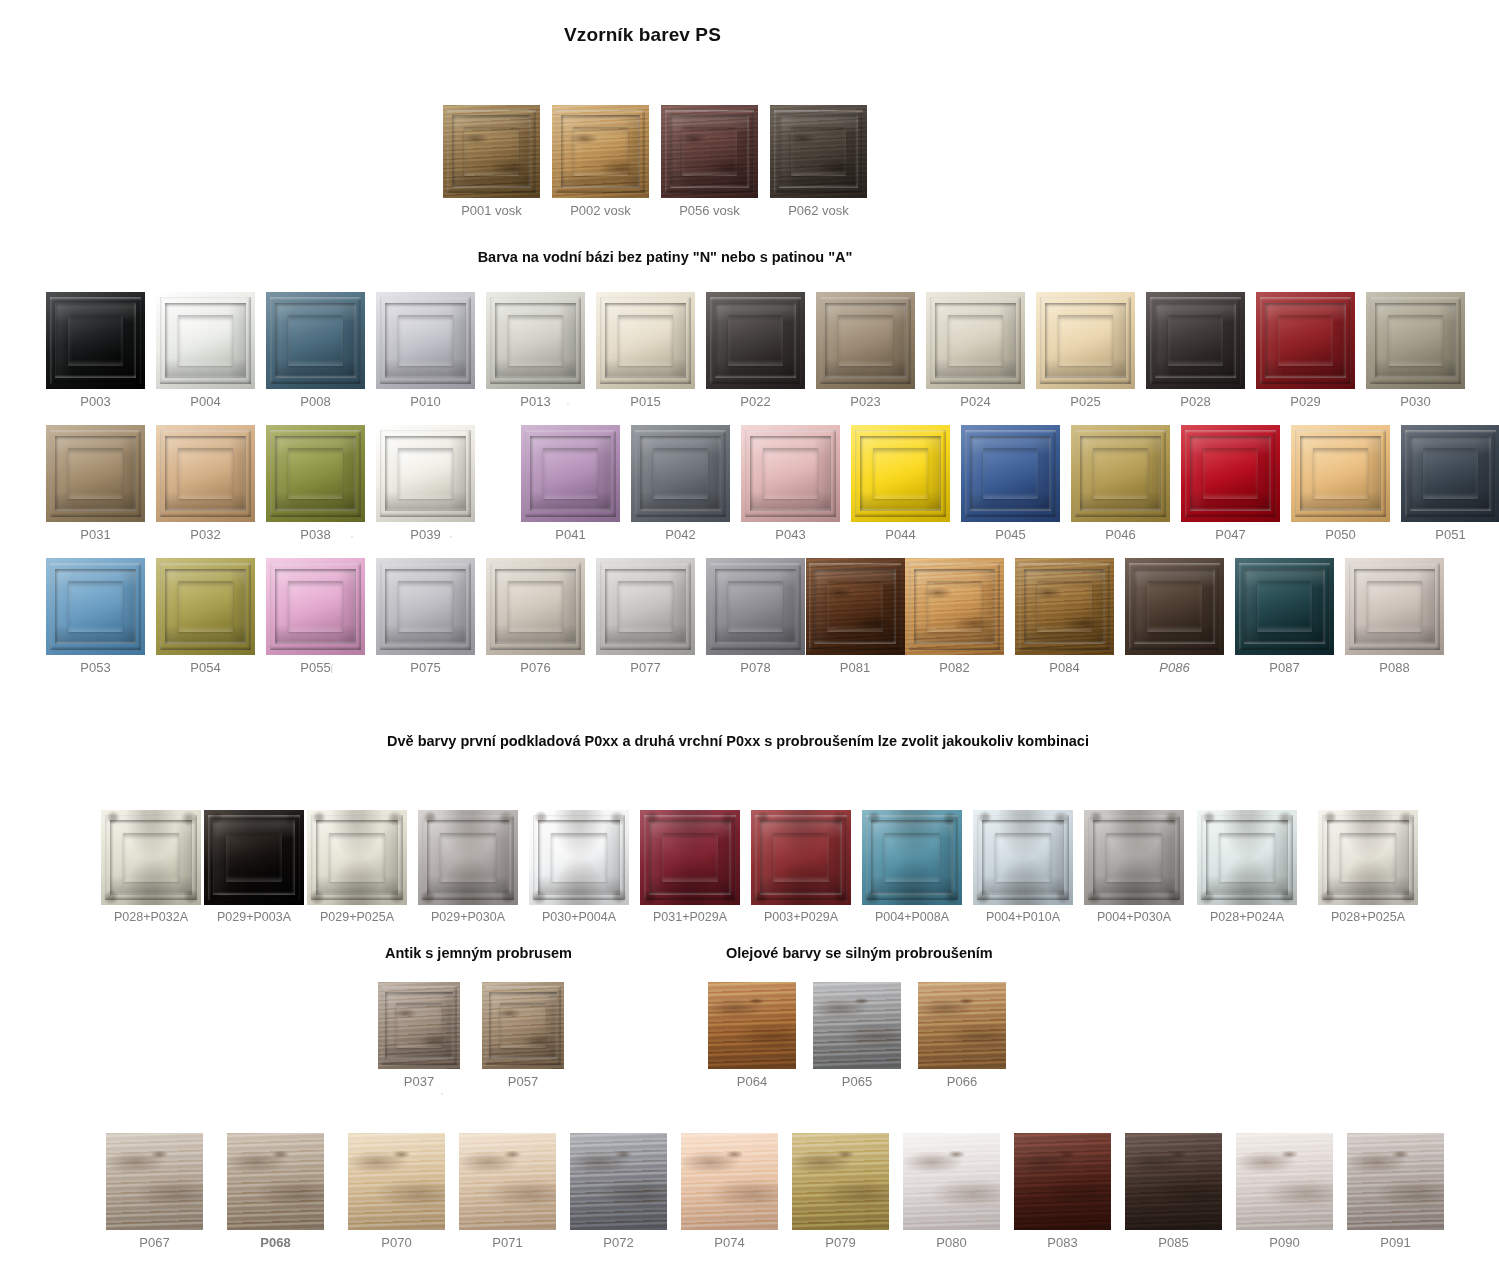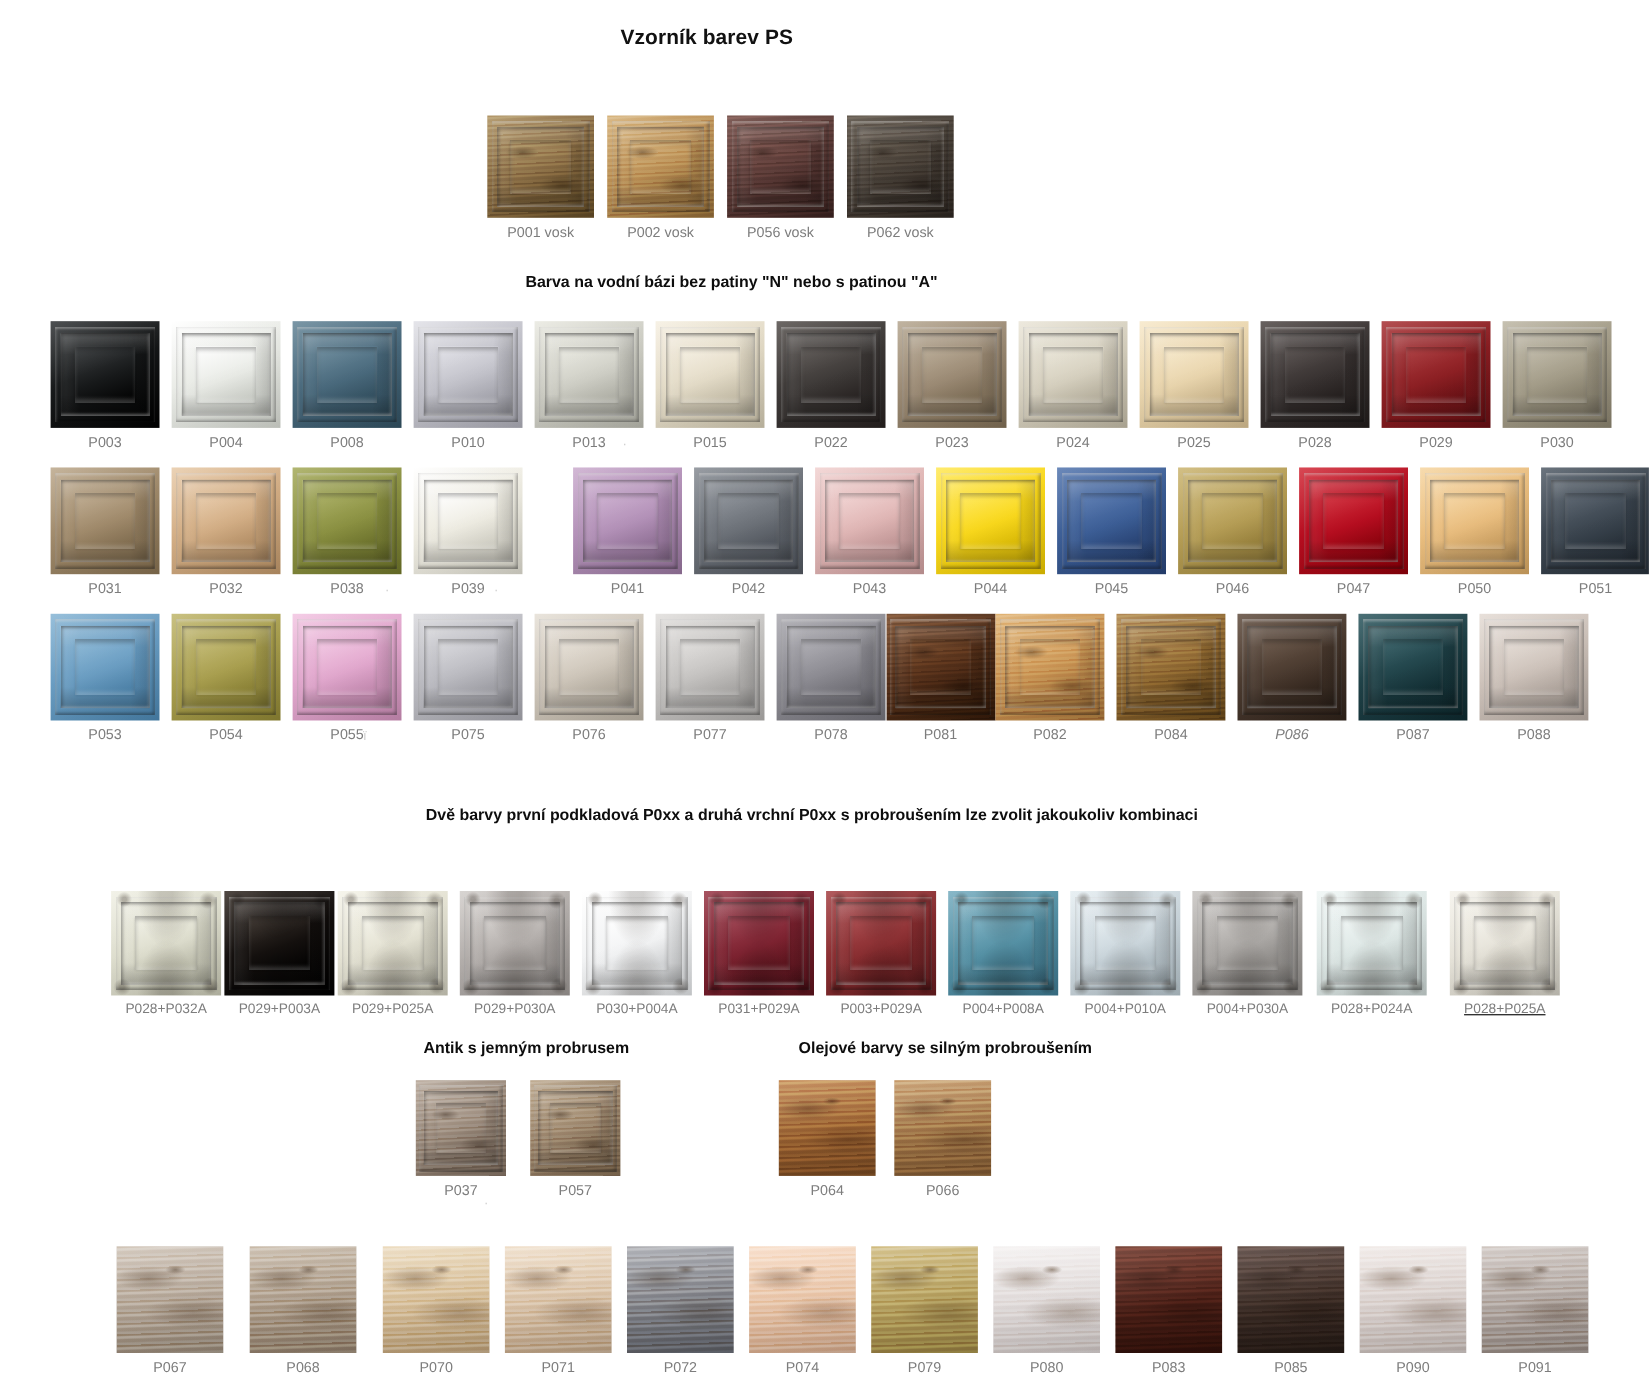--- a/index.html
+++ b/index.html
@@ -723,21 +723,21 @@
         <div class="sw patina" style="width: 100px; height: 95px; background: linear-gradient(150deg, rgb(240, 246, 245) 0%, rgb(221, 231, 229) 42%, rgb(185, 195, 193) 100%);">
           <div class="frameA"></div>
           <div class="mitre"></div>
           <div class="frameB"></div>
           <div class="panel" style="background: linear-gradient(160deg, rgb(240, 246, 245) 0%, rgb(221, 231, 229) 55%, rgb(185, 195, 193) 100%);"></div>
           <div class="wear"></div>
           <div class="gloss"></div>
         </div>
         <div class="label small">P028+P024A</div>
       </div>
-      <div class="cell" style="width: 116px; text-decoration: underline;">
+      <div class="cell" style="width: 116px;">
         <div class="sw patina" style="width: 100px; height: 95px; background: linear-gradient(150deg, rgb(245, 243, 236) 0%, rgb(229, 226, 216) 42%, rgb(193, 190, 180) 100%);">
           <div class="frameA"></div>
           <div class="mitre"></div>
           <div class="frameB"></div>
           <div class="panel" style="background: linear-gradient(160deg, rgb(245, 243, 236) 0%, rgb(229, 226, 216) 55%, rgb(193, 190, 180) 100%);"></div>
           <div class="wear"></div>
           <div class="gloss"></div>
         </div>
         <div class="label small">P028+P025A</div>
       </div>
@@ -775,39 +775,47 @@
   <div class="row" id="row-oil" style="left: 708px; top: 982px; gap: 17px;">
       <div class="cell" style="width: 88px;">
         <div class="woodtile" style="width: 88px; height: 87px; background: linear-gradient(175deg, rgb(194, 138, 86) 0%, rgb(154, 100, 52) 48%, rgb(109, 68, 32) 100%);">
           <div class="grain2"></div>
           <div class="figure"></div>
           <div class="sheen"></div>
         </div>
         <div class="label">P064</div>
       </div>
       <div class="cell" style="width: 88px;">
+        <div class="woodtile" style="width: 88px; height: 87px; background: linear-gradient(175deg, rgb(180, 183, 187) 0%, rgb(140, 143, 147) 48%, rgb(97, 101, 105) 100%);">
+          <div class="grain2"></div>
+          <div class="figure"></div>
+          <div class="sheen"></div>
+        </div>
+        <div class="label">P065</div>
+      </div>
+      <div class="cell" style="width: 88px;">
         <div class="woodtile" style="width: 88px; height: 87px; background: linear-gradient(175deg, rgb(197, 156, 111) 0%, rgb(160, 119, 75) 48%, rgb(117, 84, 48) 100%);">
           <div class="grain2"></div>
           <div class="figure"></div>
           <div class="sheen"></div>
         </div>
         <div class="label">P066</div>
       </div>
     </div>
 
   <div class="row" id="row-bottom" style="left: 106px; top: 1133px; gap: 14px;">
       <div class="cell" style="width: 97px;">
         <div class="woodtile" style="width: 97px; height: 97px; background: linear-gradient(175deg, rgb(208, 198, 188) 0%, rgb(179, 167, 155) 48%, rgb(142, 131, 119) 100%);">
           <div class="grain2"></div>
           <div class="figure"></div>
           <div class="sheen"></div>
         </div>
         <div class="label">P067</div>
       </div>
-      <div class="cell" style="width: 117px;">
+      <div class="cell" style="width: 117px; font-weight: bold;">
         <div class="woodtile" style="width: 97px; height: 97px; background: linear-gradient(175deg, rgb(200, 188, 174) 0%, rgb(171, 157, 142) 48%, rgb(134, 120, 105) 100%);">
           <div class="grain2"></div>
           <div class="figure"></div>
           <div class="sheen"></div>
         </div>
         <div class="label">P068</div>
       </div>
       <div class="cell" style="width: 97px;">
         <div class="woodtile" style="width: 97px; height: 97px; background: linear-gradient(175deg, rgb(236, 220, 194) 0%, rgb(214, 191, 157) 48%, rgb(176, 152, 119) 100%);">
           <div class="grain2"></div>

